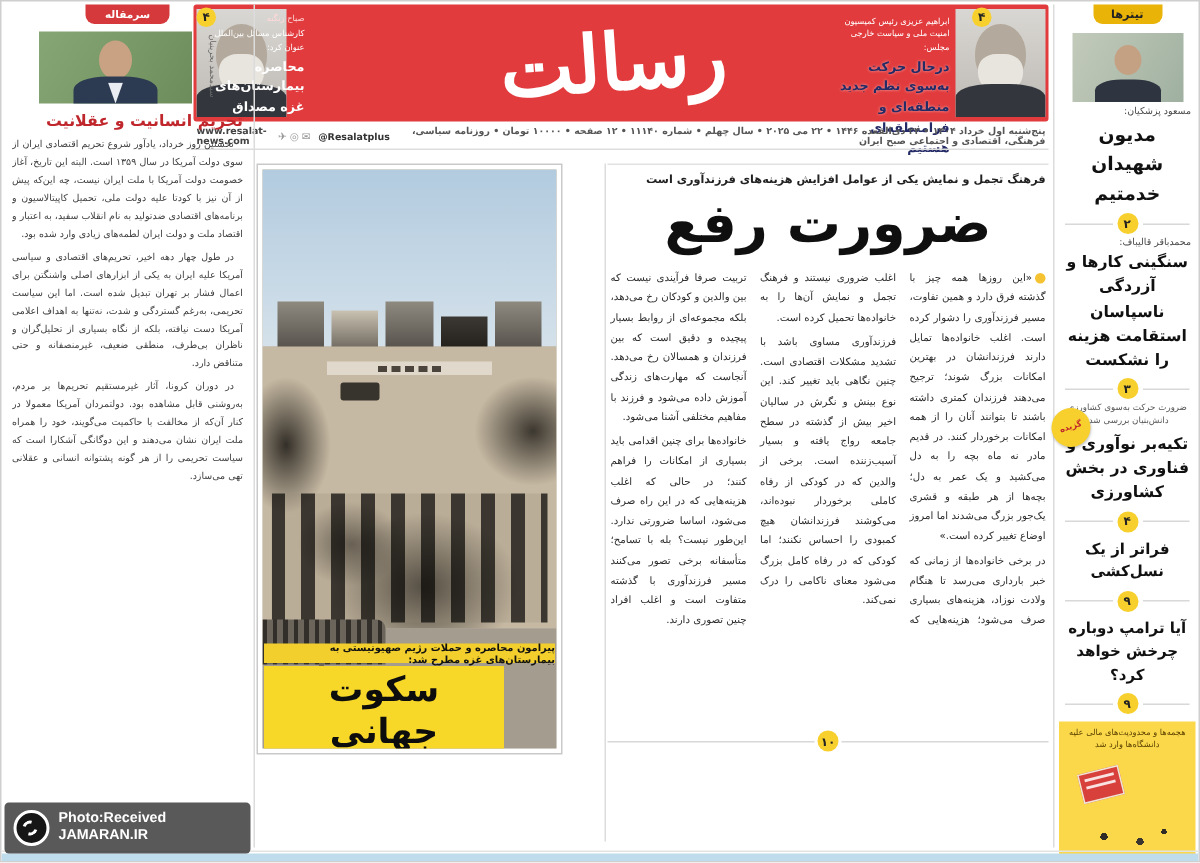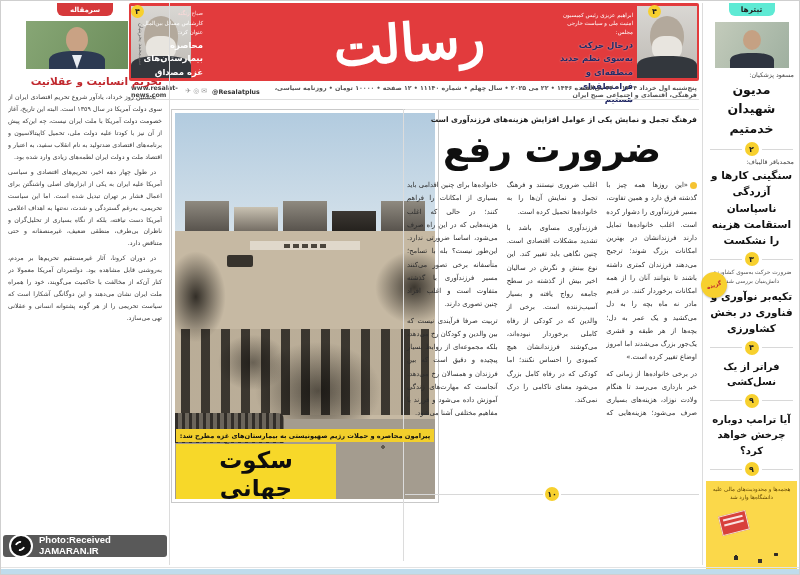--- a/index.html
+++ b/index.html
@@ -54,28 +54,28 @@
   .ed-photo { position:absolute; left:0; top:0; width:102px; height:48px; background:linear-gradient(120deg,#87a675,#6c8d5b); overflow:hidden; }
   .ed-photo .head { position:absolute; left:50%; top:6px; width:22px; height:26px; margin-left:-11px; border-radius:50%; background:#c9a284; }
   .ed-photo .suit { position:absolute; left:50%; bottom:-4px; width:56px; height:22px; margin-left:-28px; border-radius:40% 40% 0 0; background:#2c3a52; }
   .ed-photo .shirt { position:absolute; left:50%; bottom:0; width:10px; height:14px; margin-left:-5px; background:#e9edf2; clip-path:polygon(50% 100%,0 0,100% 0); }
   .ed-byline { position:absolute; right:0; top:2px; writing-mode:vertical-rl; font-size:5.5px; color:#666; letter-spacing:1px; }
   .ed-title { text-align:right; color:#c0272d; font-size:10.5px; font-weight:900; margin:6px 0 4px; }
   .ed-body { font-size:6.3px; line-height:1.9; text-align:justify; color:#3a3a3a; height:398px; overflow:hidden; }
   .ed-body p { margin-bottom:3px; text-indent:6px; }
 
   
-  .watermark { position:absolute; left:2px; top:534px; width:164px; height:22px; background:rgba(52,52,52,.82); border-radius:3px;
+  .watermark { position:absolute; left:2px; top:534px; width:164px; height:34px; background:rgba(52,52,52,.82); border-radius:3px;
                display:flex; align-items:center; gap:6px; padding:0 6px; z-index:5; }
   .wm-logo { width:24px; height:24px; border-radius:50%; background:#161616; border:2px solid #fff; position:relative; flex:0 0 auto; }
   .wm-logo .swirl { position:absolute; left:4px; top:5px; width:10px; height:10px; border:2px solid; border-color:#fff transparent #fff transparent; border-radius:50%; transform:rotate(-30deg); }
   .wm-text { color:#fff; font-family:"Liberation Sans", sans-serif; font-weight:700; font-size:9.5px; line-height:1.15; }
 
   
-  .main-photo { position:absolute; left:170px; top:108px; width:268px; height:394px; background:#fff; border:1px solid #c9c9c9; padding:3px; }
+  .main-photo { position:absolute; left:170px; top:108px; width:204px; height:394px; background:#fff; border:1px solid #c9c9c9; padding:3px; }
   .photo-inner { position:relative; width:100%; height:100%; overflow:hidden; background:#b9b1a4; }
   .photo-sky { position:absolute; left:0; top:0; right:0; height:118px; background:linear-gradient(#b2cbdf,#d4e1ea); }
   .roof-units { position:absolute; left:10px; right:10px; top:88px; height:32px; display:flex; gap:5px; align-items:flex-end; }
   .roof-units div { flex:1; background:linear-gradient(#8f8a80,#55504a); height:100%; }
   .roof-units div:nth-child(2){ height:80%; background:linear-gradient(#c9c2b2,#6e675e); }
   .roof-units div:nth-child(4){ height:70%; background:linear-gradient(#3c3833,#23201c); }
   .photo-building { position:absolute; left:0; right:0; top:118px; height:188px; background:#c6b9a3;
       background-image:
         radial-gradient(ellipse 46px 70px at 8% 35%, rgba(25,22,18,.85), transparent 65%),
         radial-gradient(ellipse 60px 56px at 92% 30%, rgba(25,22,18,.8), transparent 65%),
@@ -109,21 +109,21 @@
   .ma-cols { height:300px; overflow:hidden; column-count:3; column-gap:9px; font-size:6.8px; line-height:1.95; text-align:justify; color:#2c2c2c; padding:0 2px; }
   .ma-cols p { margin-bottom:3px; }
   .quote-dot { display:inline-block; width:7px; height:7px; border-radius:50%; background:#f5c332; margin-left:2px; vertical-align:middle; }
   .page-rule { display:flex; align-items:center; gap:2px; margin-top:8px; }
   .page-rule .hair { flex:1; height:1px; background:#d8d8d8; }
   .num-badge { width:14px; height:14px; border-radius:50%; background:#f7d02e; color:#222; font-size:8px; font-weight:700;
                display:flex; align-items:center; justify-content:center; flex:0 0 auto; }
 
   
   .sidebar { position:absolute; left:703px; top:2px; width:95px; height:562px; direction:rtl; }
-  .sb-tab { width:46px; height:13px; margin:0 auto; background:#5eead4; color:#222; font-size:7.5px; font-weight:700;
+  .sb-tab { width:46px; height:13px; margin:0 auto; background:#eab308; color:#222; font-size:7.5px; font-weight:700;
             display:flex; align-items:center; justify-content:center; border-radius:0 0 6px 6px; }
   .sb-photo { width:74px; height:46px; margin:6px auto 3px; background:linear-gradient(120deg,#c3cbbb,#9fb0a0); position:relative; overflow:hidden; }
   .sb-photo .head { position:absolute; left:50%; top:8px; width:18px; height:20px; margin-left:-9px; border-radius:50%; background:#c5a183; }
   .sb-photo .suit { position:absolute; left:50%; bottom:-3px; width:44px; height:18px; margin-left:-22px; border-radius:40% 40% 0 0; background:#2e3440; }
   .sb-byline { font-size:6.3px; color:#444; text-align:right; padding:0 5px; }
   .sb-title { text-align:center; font-weight:900; color:#111; padding:2px 3px; line-height:1.55; }
   .t-xl { font-size:12.5px; }  .t-lg { font-size:10.5px; }  .t-md { font-size:10px; }
   .sb-kicker { font-size:5.8px; color:#555; text-align:center; padding:0 3px; line-height:1.5; }
   .sb-div { display:flex; align-items:center; gap:3px; padding:2px 6px; }
   .sb-div .hair { flex:1; height:1px; background:#d8d8d8; }
@@ -253,22 +253,22 @@
 
   <div class="main-article">
     <div class="ma-kicker">فرهنگ تجمل و نمایش یکی از عوامل افزایش هزینه‌های فرزندآوری است</div>
     <div class="ma-headline">
       <div class="l1">ضرورت رفع</div>
     </div>
     <div class="ma-cols">
       <p><span class="quote-dot"></span><span>«این روزها همه چیز با گذشته فرق دارد و همین تفاوت، مسیر فرزندآوری را دشوار کرده است. اغلب خانواده‌ها تمایل دارند فرزندانشان در بهترین امکانات بزرگ شوند؛ ترجیح می‌دهند فرزندان کمتری داشته باشند تا بتوانند آنان را از همه امکانات برخوردار کنند. در قدیم مادر نه ماه بچه را به دل می‌کشید و یک عمر به دل؛ بچه‌ها از هر طبقه و قشری یک‌جور بزرگ می‌شدند اما امروز اوضاع تغییر کرده است.»</span></p>
       <p>در برخی خانواده‌ها از زمانی که خبر بارداری می‌رسد تا هنگام ولادت نوزاد، هزینه‌های بسیاری صرف می‌شود؛ هزینه‌هایی که اغلب ضروری نیستند و فرهنگ تجمل و نمایش آن‌ها را به خانواده‌ها تحمیل کرده است.</p>
       <p>فرزندآوری مساوی باشد با تشدید مشکلات اقتصادی است. چنین نگاهی باید تغییر کند. این نوع بینش و نگرش در سالیان اخیر بیش از گذشته در سطح جامعه رواج یافته و بسیار آسیب‌زننده است. برخی از والدین که در کودکی از رفاه کاملی برخوردار نبوده‌اند، می‌کوشند فرزندانشان هیچ کمبودی را احساس نکنند؛ اما کودکی که در رفاه کامل بزرگ می‌شود معنای ناکامی را درک نمی‌کند.</p>
+      <p>تربیت صرفا فرآیندی نیست که بین والدین و کودکان رخ می‌دهد، بلکه مجموعه‌ای از روابط بسیار پیچیده و دقیق است که بین فرزندان و همسالان رخ می‌دهد. آنجاست که مهارت‌های زندگی آموزش داده می‌شود و فرزند با مفاهیم مختلفی آشنا می‌شود.</p>
       <p>خانواده‌ها برای چنین اقدامی باید بسیاری از امکانات را فراهم کنند؛ در حالی که اغلب هزینه‌هایی که در این راه صرف می‌شود، اساسا ضرورتی ندارد. این‌طور نیست؟ بله با تسامح؛ متأسفانه برخی تصور می‌کنند مسیر فرزندآوری با گذشته متفاوت است و اغلب افراد چنین تصوری دارند.</p>
-      <p>تربیت صرفا فرآیندی نیست که بین والدین و کودکان رخ می‌دهد، بلکه مجموعه‌ای از روابط بسیار پیچیده و دقیق است که بین فرزندان و همسالان رخ می‌دهد. آنجاست که مهارت‌های زندگی آموزش داده می‌شود و فرزند با مفاهیم مختلفی آشنا می‌شود.</p>
     </div>
     <div class="page-rule">
       <span class="hair"></span>
       <span class="num-badge">۱۰</span>
       <span class="hair"></span>
     </div>
   </div>
 
   <div class="sidebar">
     <div class="sb-tab">تیترها</div>

